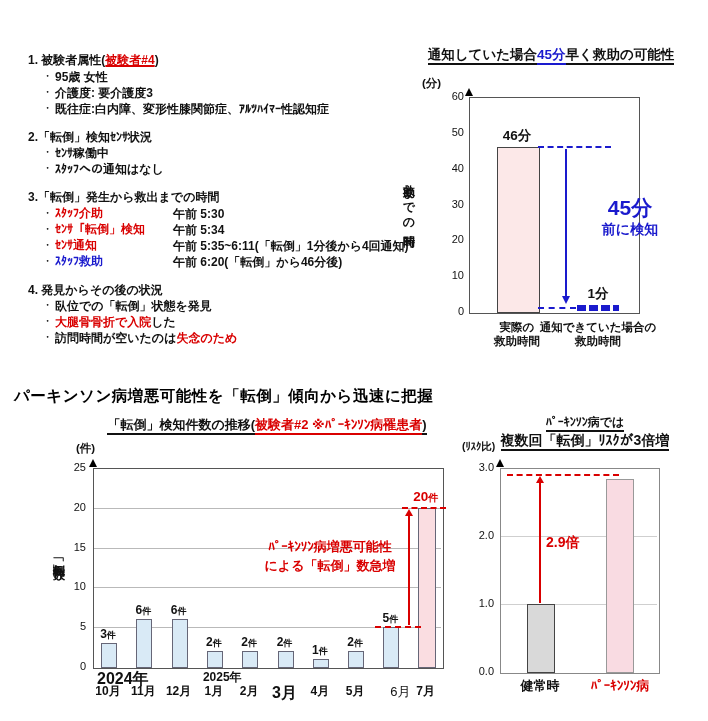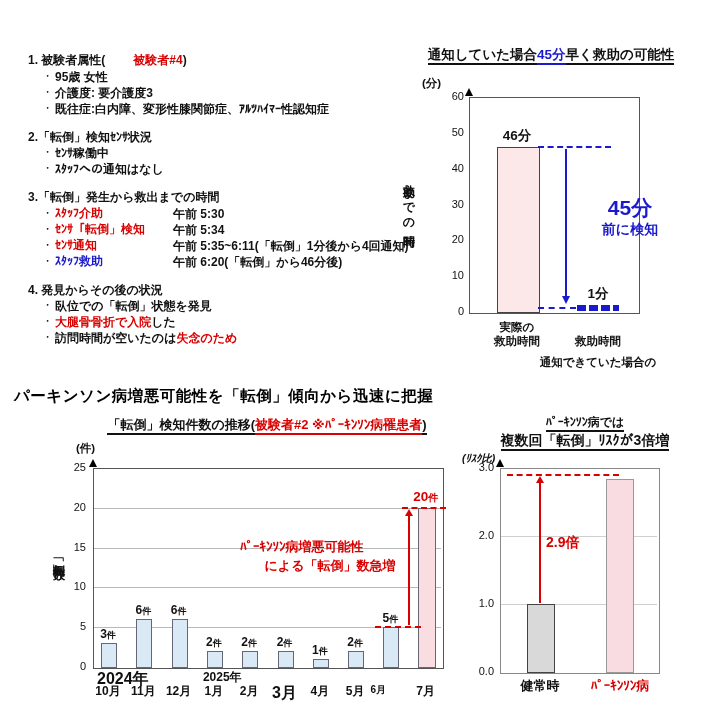--- a/index.html
+++ b/index.html
@@ -4,21 +4,21 @@
 <style>
   html,body{margin:0;padding:0;background:#fff;}
   body{font-family:"Liberation Sans","DejaVu Sans",sans-serif;color:#111;}
   #stage{position:relative;width:708px;height:721px;background:#ffffff;overflow:hidden;}
   .abs{position:absolute;}
   .main-title{position:absolute;font-family:"Liberation Serif","DejaVu Serif",serif;
     font-size:15.5px;font-weight:700;color:#000;letter-spacing:.5px;white-space:nowrap;}
   .red{color:#d90000;}
   .blue{color:#1a1acd;}
   .tseg{border-bottom:2px solid currentColor;padding-bottom:1px;}
-  .u-red{text-decoration-thickness:1.5px;padding-left:28px;}
+  .u-red{text-decoration:underline;text-decoration-thickness:1.5px;}
   #case-info{position:absolute;left:28px;top:53px;width:402px;font-size:12px;
     font-weight:700;line-height:15.5px;color:#111;}
   .ci-h{margin-top:13px;}
   .ci-h:first-child{margin-top:0;}
   .ci-b{padding-left:15px;white-space:nowrap;}
   .blt{margin-right:3px;font-size:9px;vertical-align:1.5px;}
   .tlabel{display:inline-block;width:118px;}
   .chart-title{white-space:nowrap;}
 </style>
 </head>
@@ -63,21 +63,21 @@
       <div style="position: absolute; left: 197px; top: 259.417px; width: 42px; height: 6px; background: repeating-linear-gradient(90deg, rgb(26, 26, 205) 0px, rgb(26, 26, 205) 9px, rgb(255, 255, 255) 9px, rgb(255, 255, 255) 12px);"></div>
       <div style="position: absolute; left: 188px; top: 239.417px; width: 60px; text-align: center; font-size: 13.5px; font-weight: 700;">1分</div>
       <div style="position: absolute; left: 158px; top: 100.167px; width: 73px; border-top: 2px dashed rgb(26, 26, 205);"></div>
       <div style="position: absolute; left: 158px; top: 261.417px; width: 38px; border-top: 2px dashed rgb(26, 26, 205);"></div>
       <div style="position: absolute; left: 185px; top: 103.167px; width: 0px; height: 148.25px; border-left: 2px solid rgb(26, 26, 205);"></div>
       <div style="position: absolute; left: 181.5px; top: 250.417px; width: 0px; height: 0px; border-left: 4.5px solid transparent; border-right: 4.5px solid transparent; border-top: 8.1px solid rgb(26, 26, 205);"></div>
       <div style="position: absolute; left: 194px; top: 148px; width: 112px; text-align: center; font-size: 21px; font-weight: 700; color: rgb(26, 26, 205);">45分</div>
       <div style="position: absolute; left: 194px; top: 175px; width: 112px; text-align: center; font-size: 14px; font-weight: 700; color: rgb(26, 26, 205);">前に検知</div>
       <div style="position: absolute; left: 71px; top: 274px; width: 132px; text-align: center; font-size: 11.5px; font-weight: 700;">実際の</div>
       <div style="position: absolute; left: 71px; top: 288px; width: 132px; text-align: center; font-size: 11.5px; font-weight: 700;">救助時間</div>
-      <div style="position: absolute; left: 152px; top: 274px; width: 132px; text-align: center; font-size: 11.5px; font-weight: 700; margin-top: 35px;">通知できていた場合の</div>
+      <div style="position: absolute; left: 152px; top: 274px; width: 132px; text-align: center; font-size: 11.5px; font-weight: 700;">通知できていた場合の</div>
       <div style="position: absolute; left: 152px; top: 288px; width: 132px; text-align: center; font-size: 11.5px; font-weight: 700;">救助時間</div>
     </div>
   <div class="abs" id="chart2" style="left:18px;top:412px;width:452px;height:309px;">
       <div class="chart-title" style="position: absolute; left: 46px; top: 4px; width: 406px; text-align: center; font-size: 13px; font-weight: 700;"><span class="tseg">「転倒」検知件数の推移(</span><span class="tseg red">被験者#2 ※ﾊﾟｰｷﾝｿﾝ病罹患者</span><span class="tseg">)</span></div>
       <div style="position: absolute; left: 75px; top: 56px; width: 349px; height: 199px; border: 1px solid rgb(85, 85, 85);"></div>
       <div style="position: absolute; left: 76px; top: 215.2px; width: 347px; border-top: 1px solid rgb(185, 185, 185);"></div>
       <div style="position: absolute; left: 76px; top: 175.4px; width: 347px; border-top: 1px solid rgb(185, 185, 185);"></div>
       <div style="position: absolute; left: 76px; top: 135.6px; width: 347px; border-top: 1px solid rgb(185, 185, 185);"></div>
       <div style="position: absolute; left: 76px; top: 95.8px; width: 347px; border-top: 1px solid rgb(185, 185, 185);"></div>
       <div style="position: absolute; left: 70.5px; top: 47px; width: 0px; height: 0px; border-left: 4.5px solid transparent; border-right: 4.5px solid transparent; border-bottom: 8.1px solid rgb(0, 0, 0);"></div>
@@ -106,43 +106,43 @@
       <div style="position: absolute; left: 330.1px; top: 239.08px; width: 14px; height: 14.92px; background: rgb(217, 234, 246); border: 1px solid rgb(102, 102, 119);"></div>
       <div style="position: absolute; left: 315.1px; top: 223.08px; width: 44px; text-align: center; font-size: 12px; font-weight: 700; color: rgb(17, 17, 17); white-space: nowrap;"><span>2</span><span style="font-size: 9px;">件</span></div>
       <div style="position: absolute; left: 365.4px; top: 215.2px; width: 14px; height: 38.8px; background: rgb(217, 234, 246); border: 1px solid rgb(102, 102, 119);"></div>
       <div style="position: absolute; left: 350.4px; top: 199.2px; width: 44px; text-align: center; font-size: 12px; font-weight: 700; color: rgb(17, 17, 17); white-space: nowrap;"><span>5</span><span style="font-size: 9px;">件</span></div>
       <div style="position: absolute; left: 399.7px; top: 95.8px; width: 16px; height: 158.2px; background: rgb(250, 221, 225); border: 1px solid rgb(102, 102, 119);"></div>
       <div style="position: absolute; left: 385.7px; top: 76.8px; width: 44px; text-align: center; font-size: 13.5px; font-weight: 700; color: rgb(217, 0, 0); white-space: nowrap;"><span>20</span><span style="font-size: 10px;">件</span></div>
       <div style="position: absolute; left: 357px; top: 214.2px; width: 46px; border-top: 2px dashed rgb(217, 0, 0);"></div>
       <div style="position: absolute; left: 384px; top: 94.8px; width: 44px; border-top: 2px dashed rgb(217, 0, 0);"></div>
       <div style="position: absolute; left: 390px; top: 101.8px; width: 0px; height: 111.4px; border-left: 2px solid rgb(217, 0, 0);"></div>
       <div style="position: absolute; left: 387px; top: 96.8px; width: 0px; height: 0px; border-left: 4px solid transparent; border-right: 4px solid transparent; border-bottom: 7.2px solid rgb(217, 0, 0);"></div>
-      <div style="position: absolute; left: 222px; top: 126px; width: 180px; font-size: 13px; font-weight: 700; color: rgb(217, 0, 0); white-space: nowrap;">ﾊﾟｰｷﾝｿﾝ病増悪可能性</div>
+      <div style="position: absolute; left: 222px; top: 126px; width: 180px; text-align: center; font-size: 13px; font-weight: 700; color: rgb(217, 0, 0); white-space: nowrap;">ﾊﾟｰｷﾝｿﾝ病増悪可能性</div>
       <div style="position: absolute; left: 222px; top: 145px; width: 180px; text-align: center; font-size: 13px; font-weight: 700; color: rgb(217, 0, 0); white-space: nowrap;">による「転倒」数急増</div>
       <div style="position: absolute; left: 79px; top: 257px; font-size: 16px; font-weight: 700; white-space: nowrap;">2024年</div>
       <div style="position: absolute; left: 70px; top: 271px; width: 40px; text-align: center; font-size: 12px; font-weight: 700;">10月</div>
       <div style="position: absolute; left: 105.3px; top: 271px; width: 40px; text-align: center; font-size: 12px; font-weight: 700;">11月</div>
       <div style="position: absolute; left: 140.6px; top: 271px; width: 40px; text-align: center; font-size: 12px; font-weight: 700;">12月</div>
       <div style="position: absolute; left: 184.9px; top: 257px; font-size: 12px; font-weight: 700; white-space: nowrap;">2025年</div>
       <div style="position: absolute; left: 175.9px; top: 271px; width: 40px; text-align: center; font-size: 12px; font-weight: 700;">1月</div>
       <div style="position: absolute; left: 211.2px; top: 271px; width: 40px; text-align: center; font-size: 12px; font-weight: 700;">2月</div>
       <div style="position: absolute; left: 246.5px; top: 271px; width: 40px; text-align: center; font-size: 16px; font-weight: 700;">3月</div>
       <div style="position: absolute; left: 281.8px; top: 271px; width: 40px; text-align: center; font-size: 12px; font-weight: 700;">4月</div>
       <div style="position: absolute; left: 317.1px; top: 271px; width: 40px; text-align: center; font-size: 12px; font-weight: 700;">5月</div>
-      <div style="position: absolute; left: 352.4px; top: 271px; width: 40px; text-align: left; font-size: 10px; font-weight: 700;">6月</div>
+      <div style="position: absolute; left: 352.4px; top: 271px; width: 40px; text-align: right; font-size: 13px; font-weight: 400;">6月</div>
       <div style="position: absolute; left: 387.7px; top: 271px; width: 40px; text-align: center; font-size: 12px; font-weight: 700;">7月</div>
     </div>
   <div class="abs" id="chart3" style="left:462px;top:412px;width:246px;height:309px;">
       <div class="chart-title" style="position: absolute; left: 0px; top: 2px; width: 246px; text-align: center; font-size: 12px; font-weight: 700;"><span class="tseg">ﾊﾟｰｷﾝｿﾝ病では</span></div>
       <div class="chart-title" style="position: absolute; left: 0px; top: 20px; width: 246px; text-align: center; font-size: 14px; font-weight: 700;"><span class="tseg">複数回「転倒」ﾘｽｸが3倍増</span></div>
       <div style="position: absolute; left: 38px; top: 56px; width: 158px; height: 204px; border: 1px solid rgb(136, 136, 136);"></div>
       <div style="position: absolute; left: 39px; top: 192px; width: 156px; border-top: 1px solid rgb(207, 207, 207);"></div>
       <div style="position: absolute; left: 39px; top: 124px; width: 156px; border-top: 1px solid rgb(207, 207, 207);"></div>
       <div style="position: absolute; left: 33.5px; top: 47px; width: 0px; height: 0px; border-left: 4.5px solid transparent; border-right: 4.5px solid transparent; border-bottom: 8.1px solid rgb(0, 0, 0);"></div>
-      <div style="position: absolute; left: 0px; top: 40px; font-size: 10.5px; font-weight: 700; font-style: italic;">(ﾘｽｸ比)</div>
+      <div style="position: absolute; left: 0px; top: 28px; font-size: 10.5px; font-weight: 700;">(ﾘｽｸ比)</div>
       <div style="position: absolute; left: 2px; top: 253px; width: 30px; text-align: right; font-size: 11px;">0.0</div>
       <div style="position: absolute; left: 2px; top: 185px; width: 30px; text-align: right; font-size: 11px;">1.0</div>
       <div style="position: absolute; left: 2px; top: 117px; width: 30px; text-align: right; font-size: 11px;">2.0</div>
       <div style="position: absolute; left: 2px; top: 49px; width: 30px; text-align: right; font-size: 11px;">3.0</div>
       <div style="position: absolute; left: 65px; top: 192px; width: 26px; height: 67px; background: rgb(217, 217, 217); border: 1px solid rgb(68, 68, 68);"></div>
       <div style="position: absolute; left: 144px; top: 66.8px; width: 26px; height: 192.2px; background: rgb(249, 219, 226); border: 1px solid rgb(153, 153, 153);"></div>
       <div style="position: absolute; left: 45px; top: 61.8px; width: 112px; border-top: 2px dashed rgb(217, 0, 0);"></div>
       <div style="position: absolute; left: 77px; top: 68.8px; width: 0px; height: 122.2px; border-left: 2px solid rgb(217, 0, 0);"></div>
       <div style="position: absolute; left: 74px; top: 63.8px; width: 0px; height: 0px; border-left: 4px solid transparent; border-right: 4px solid transparent; border-bottom: 7.2px solid rgb(217, 0, 0);"></div>
       <div style="position: absolute; left: 84px; top: 122px; font-size: 14px; font-weight: 700; color: rgb(217, 0, 0);">2.9倍</div>

